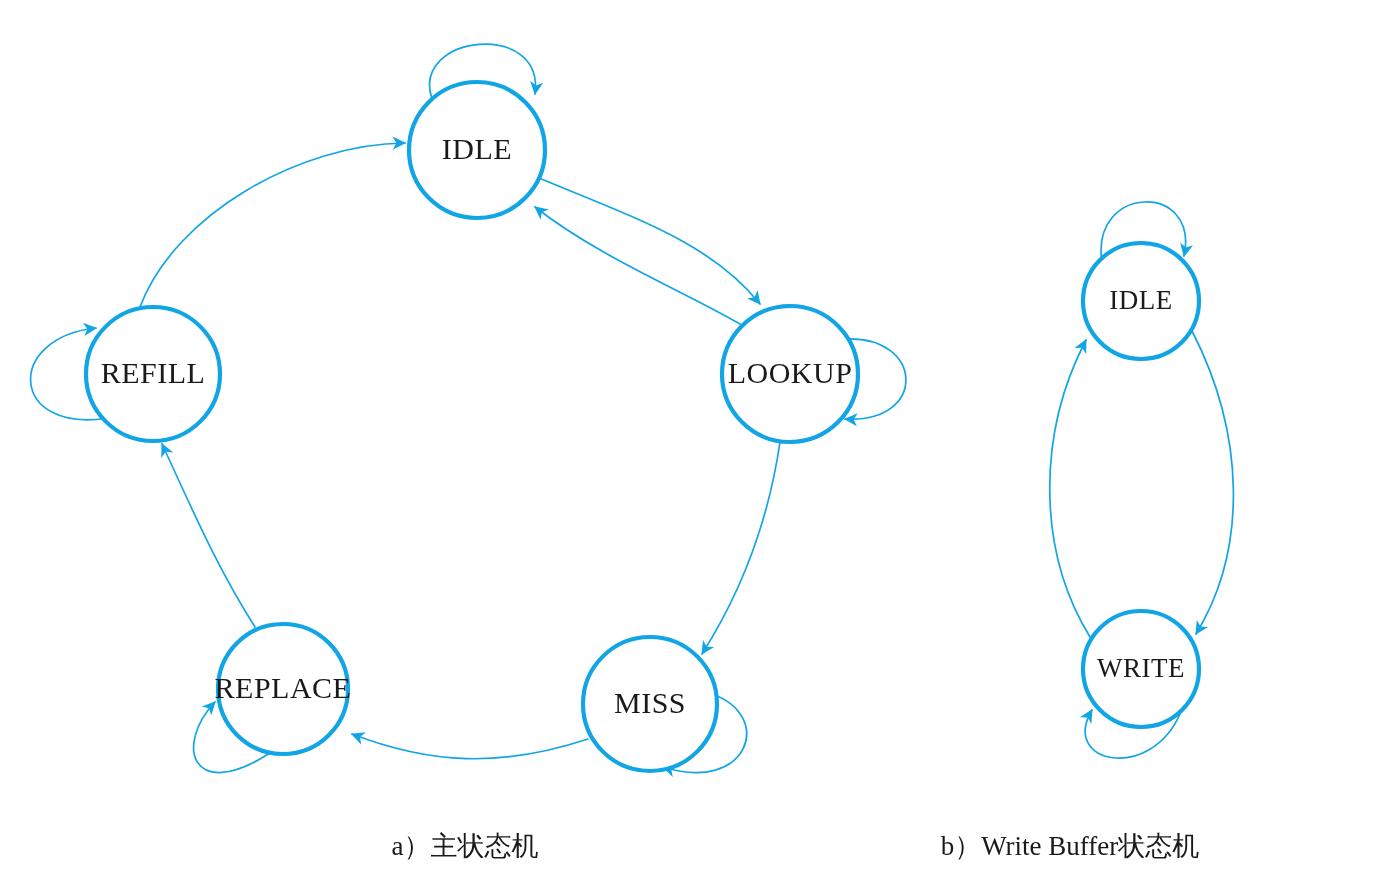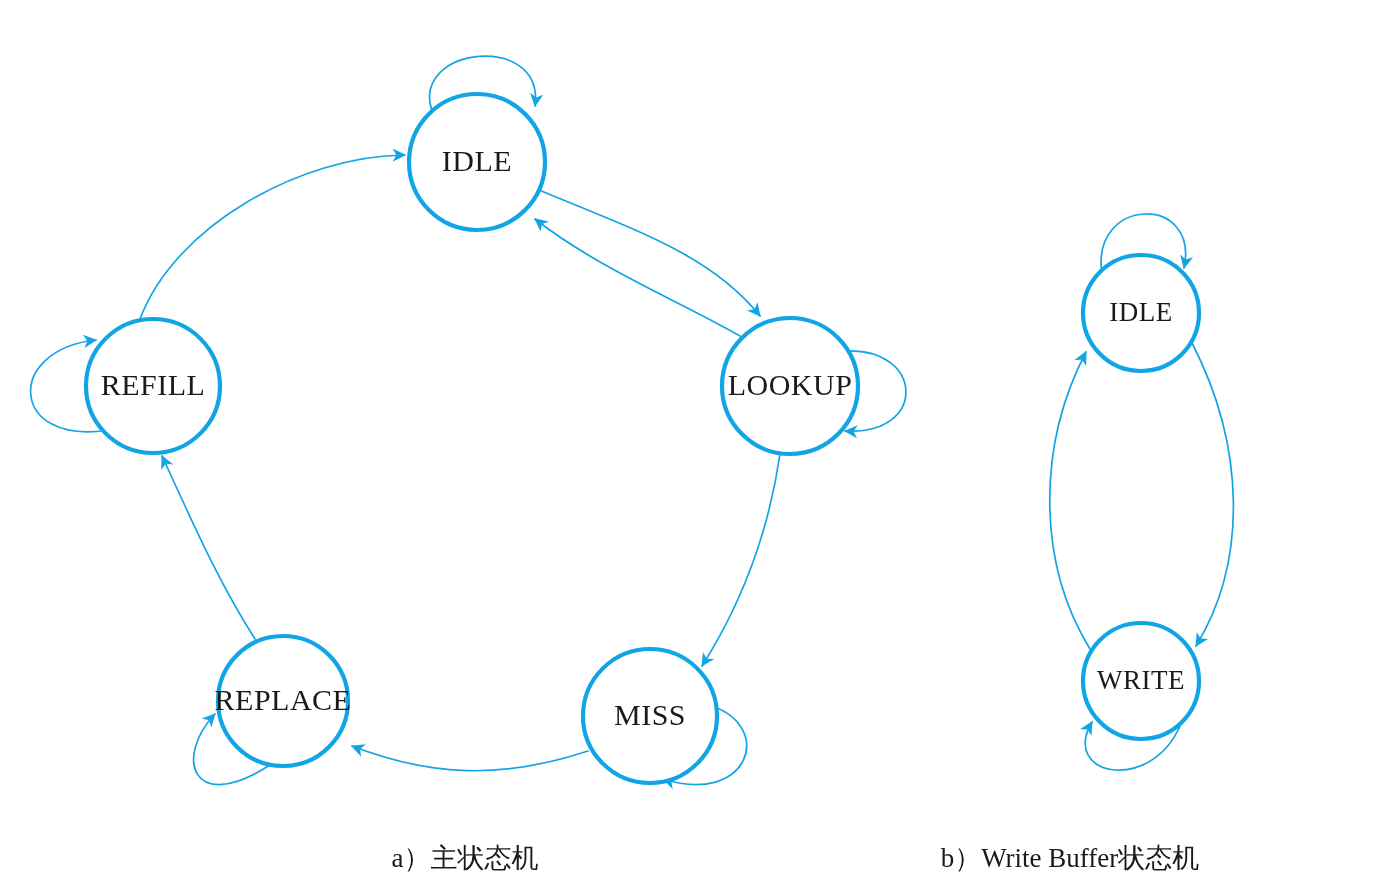--- a/index.html
+++ b/index.html
@@ -10,21 +10,21 @@
   }
   body {
     width: 1374px;
     height: 892px;
     font-family: "Liberation Serif", "DejaVu Serif", serif;
     overflow: hidden;
     position: relative;
   }
   #figure-root {
     position: absolute;
-    left: 0; top: 16px;
+    left: 0; top: 4px;
     width: 1374px;
     height: 752px;
   }
   svg.diagram-canvas {
     position: absolute;
     left: 0; top: 0;
     width: 1374px;
     height: 892px;
     display: block;
   }

